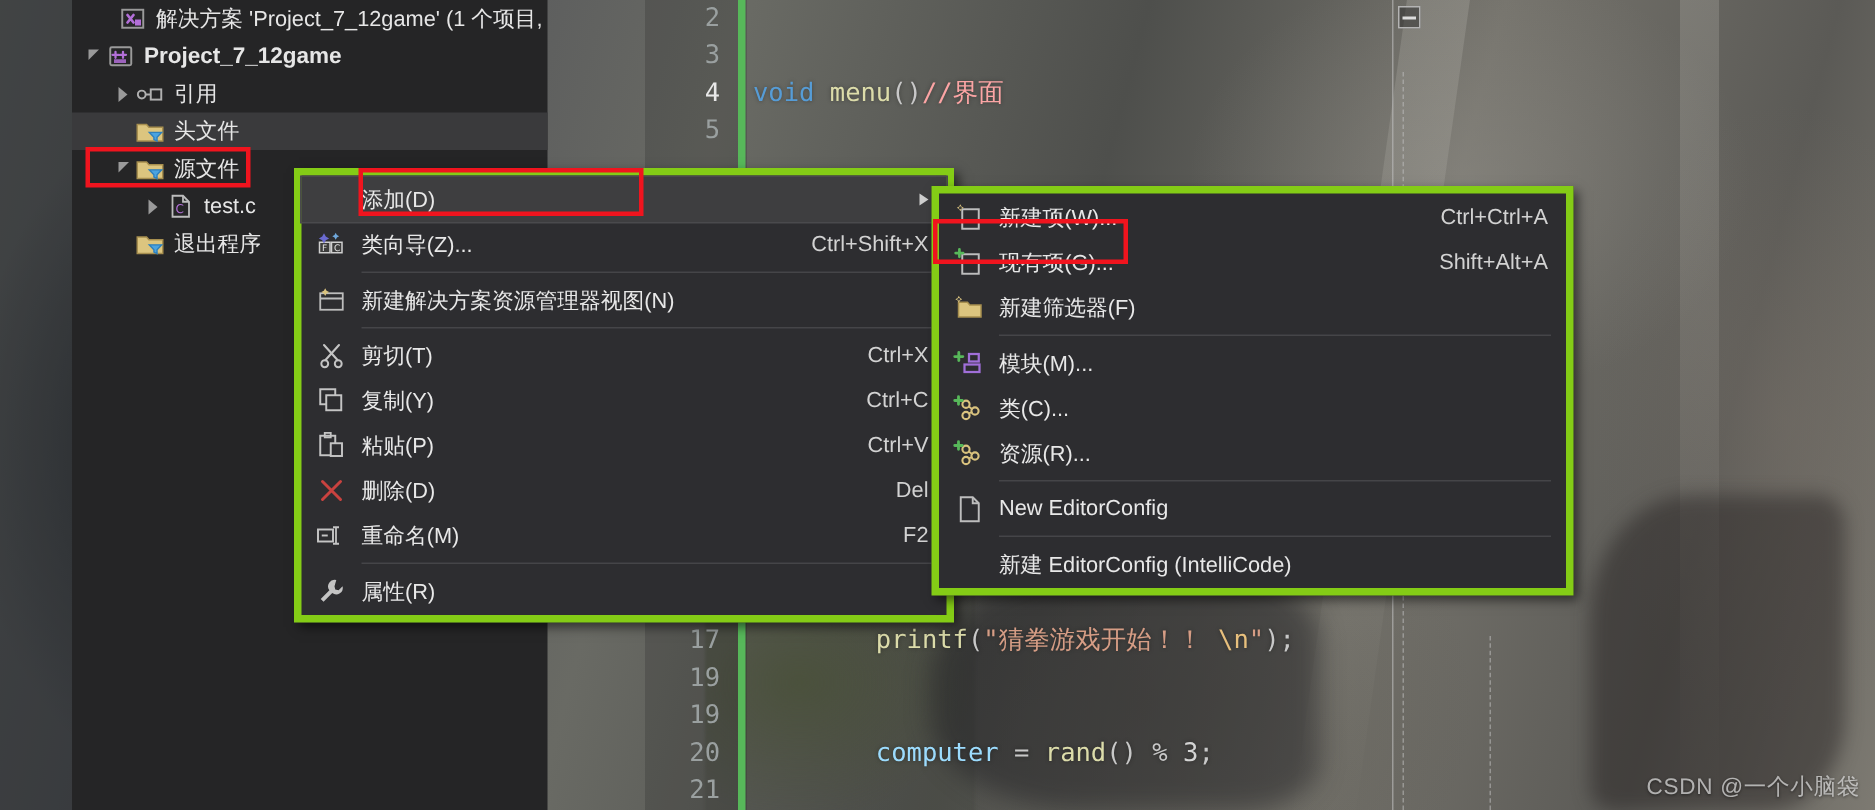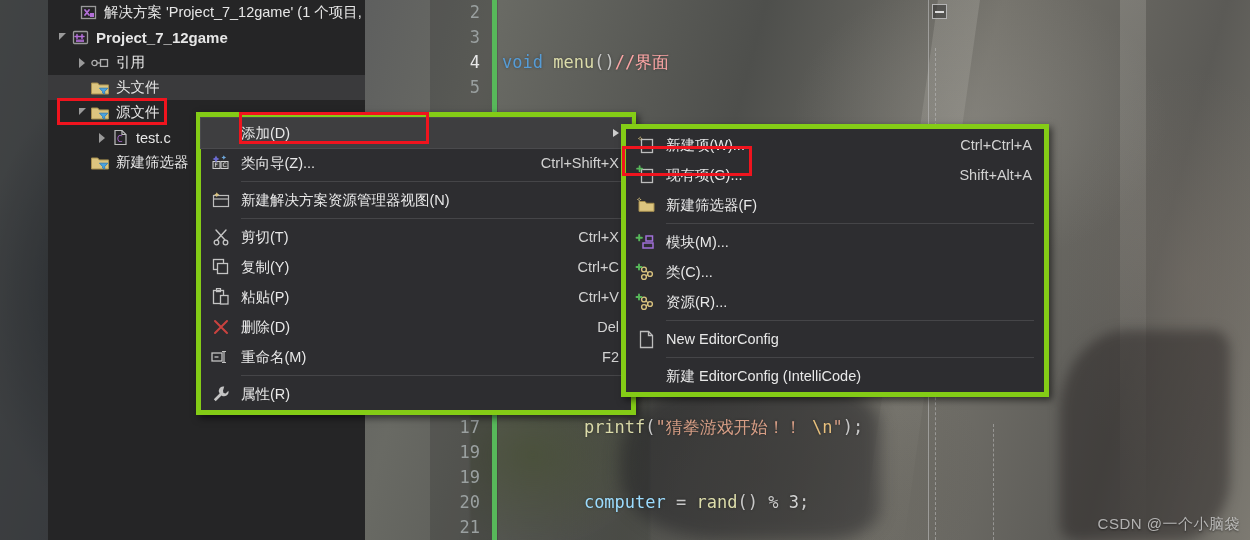--- a/index.html
+++ b/index.html
@@ -336,21 +336,21 @@
       <span class="tlabel">test.c</span>
     </div>
 
     <div class="tree-row" style="padding-left:42px">
       <span class="ticon">
         <svg width="20" height="16" viewBox="0 0 20 16">
           <path d="M1.5 3h6.2l1.6 1.9h9.2v9.1H1.5z" fill="#dcc57f" stroke="#a78f4f" stroke-width="1"></path>
           <path d="M9.5 8.2h8.3l-3.1 3.3v2.6l-2.1-1.1v-1.5z" fill="#4aa3e0" stroke="#2f7fbb" stroke-width=".9"></path>
         </svg>
       </span>
-      <span class="tlabel">新建筛选器</span>
+      <span class="tlabel">退出程序</span>
     </div>
   </div>
 
   <div class="hl-box" style="left:57px;top:98px;width:110px;height:27px;"></div>
 
   <div class="ctx-menu" id="main-menu">
 
     <div class="menu-item hover">
       <span class="micon"></span>
       <span class="mlabel">添加(D)</span>

